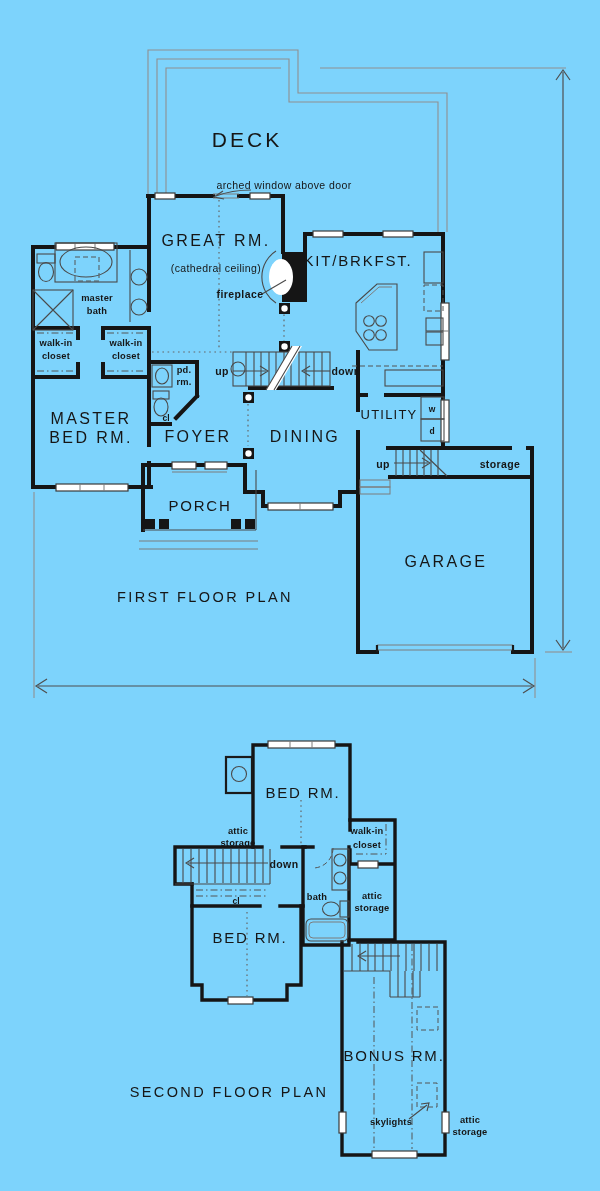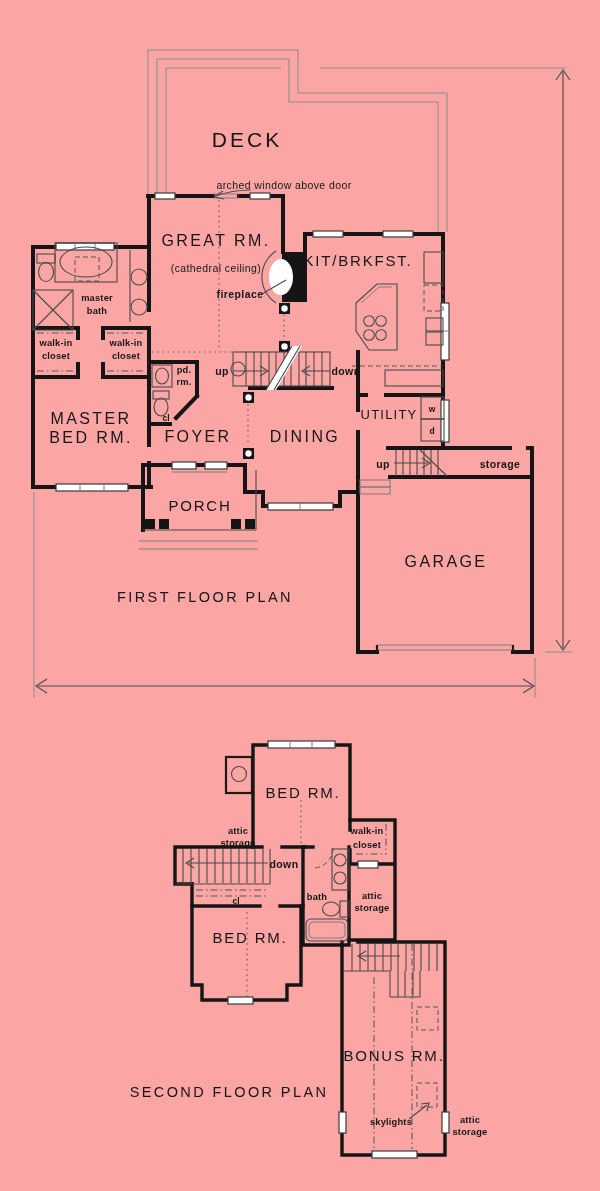--- a/index.html
+++ b/index.html
@@ -1,16 +1,16 @@
 <!DOCTYPE html>
 <html><head>
 <meta charset="utf-8">
 <style>
   html,body{margin:0;padding:0;background:#ffffff;}
-  .sheet{position:relative;width:600px;height:1191px;background:#fca5a5;overflow:hidden;}
+  .sheet{position:relative;width:600px;height:1191px;background:#7dd3fc;overflow:hidden;}
   svg{position:absolute;left:0;top:0;}
   
   .w4{stroke:#151515;stroke-width:4;fill:none;stroke-linecap:square;}
   .w3{stroke:#151515;stroke-width:3.4;fill:none;stroke-linecap:square;}
   .w2{stroke:#1a1a1a;stroke-width:2.2;fill:none;}
   .thin{stroke:#4a4a4a;stroke-width:1.1;fill:none;}
   .thin2{stroke:#7d7d7d;stroke-width:1;fill:none;}
   .gray{stroke:#909090;stroke-width:1.1;fill:none;}
   .dim{stroke:#4f4f4f;stroke-width:1.2;fill:none;}
   .dash{stroke:#555;stroke-width:1;fill:none;stroke-dasharray:5 3;}

